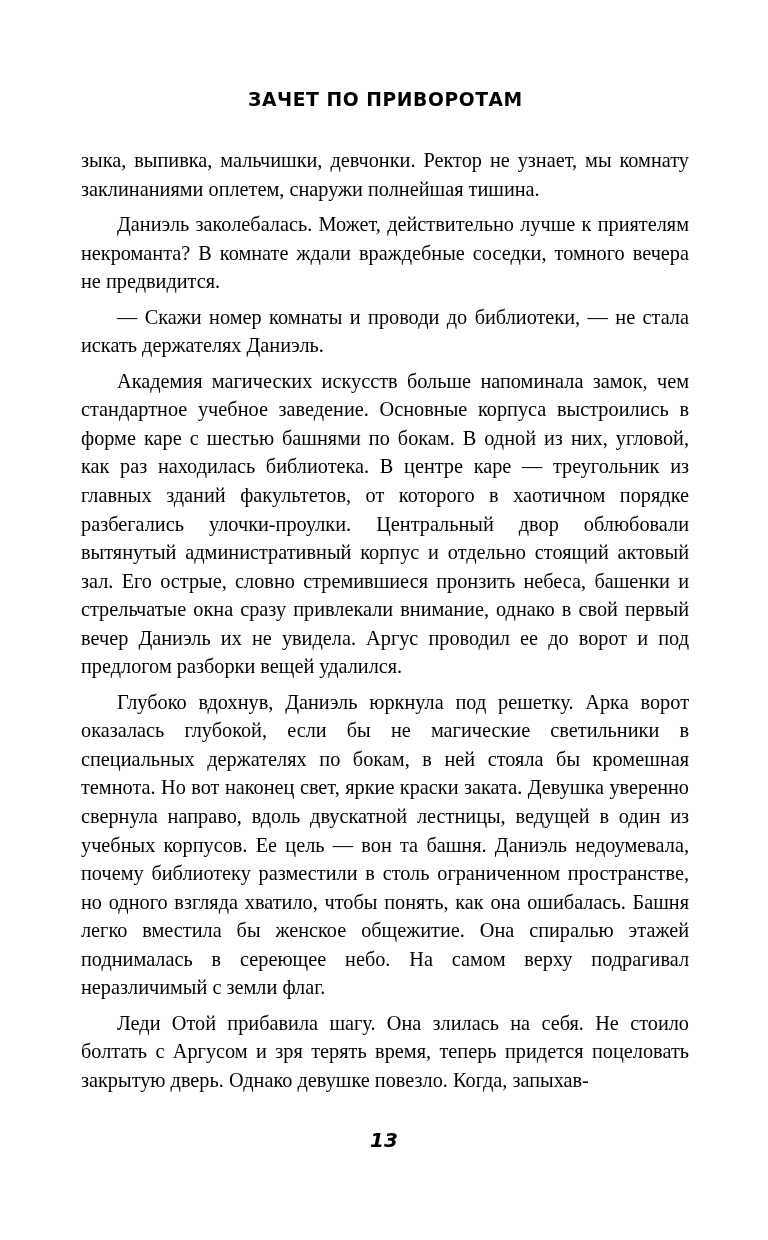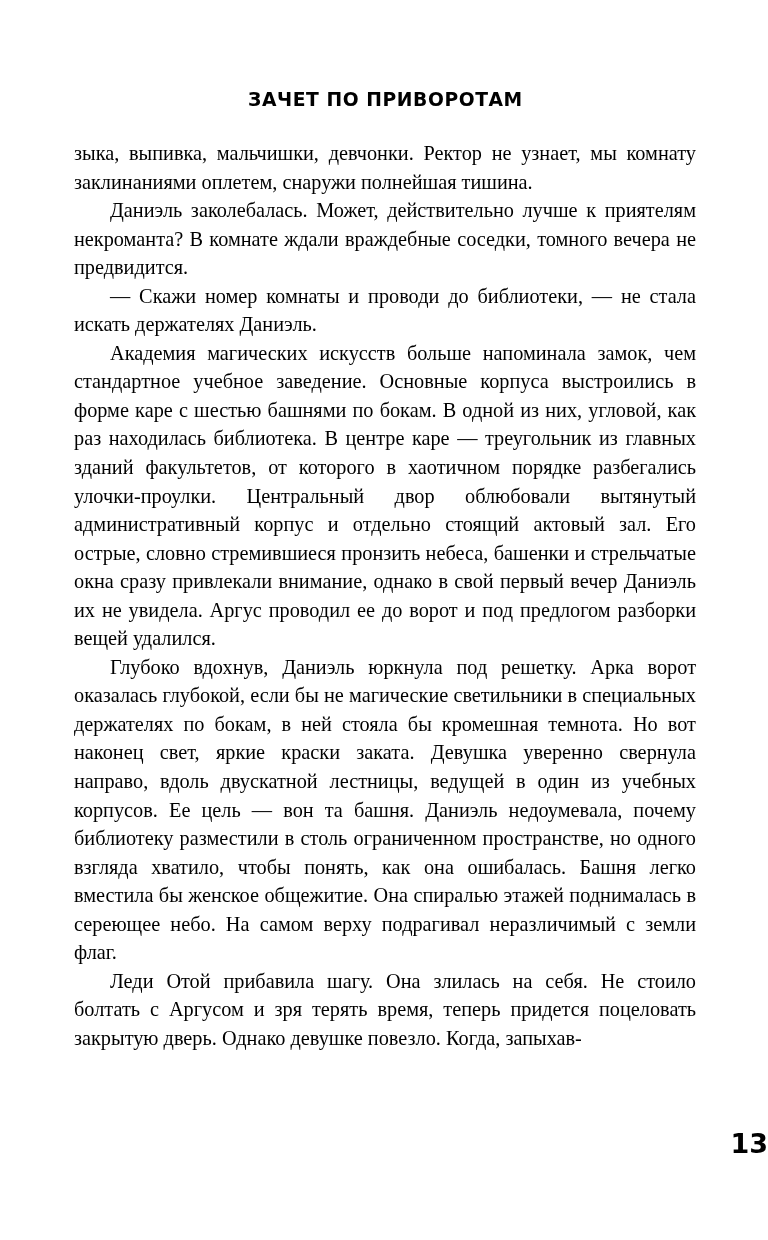--- a/index.html
+++ b/index.html
@@ -40,40 +40,41 @@
     top: 139px;
     left: 74px;
     width: 622px;
     font-size: 20.3px;
     line-height: 28.55px;
     text-align: justify;
     text-justify: inter-word;
     hyphens: manual;
   }
   .body-text p {
-    margin: 0;
+    margin: 7px;
     text-indent: 0;
     font-family: Liberation Serif, serif;
   }
   .body-text p.indent {
     text-indent: 36px;
   }
   .body-text p.dash {
     text-indent: 36px;
   }
   .folio {
     position: absolute;
     top: 1128px;
     left: 0;
     width: 768px;
-    text-align: right;
+    text-align: center;
     font-family: "DejaVu Sans", sans-serif;
     font-weight: bold;
-    font-size: 27px;
+    font-size: 20px;
     color: #000;
+    font-style: italic;
   }
 </style>
 </head>
 <body>
 
 <div class="page">
 
   <div class="running-head">Зачет по приворотам</div>
 
   <div class="body-text">

